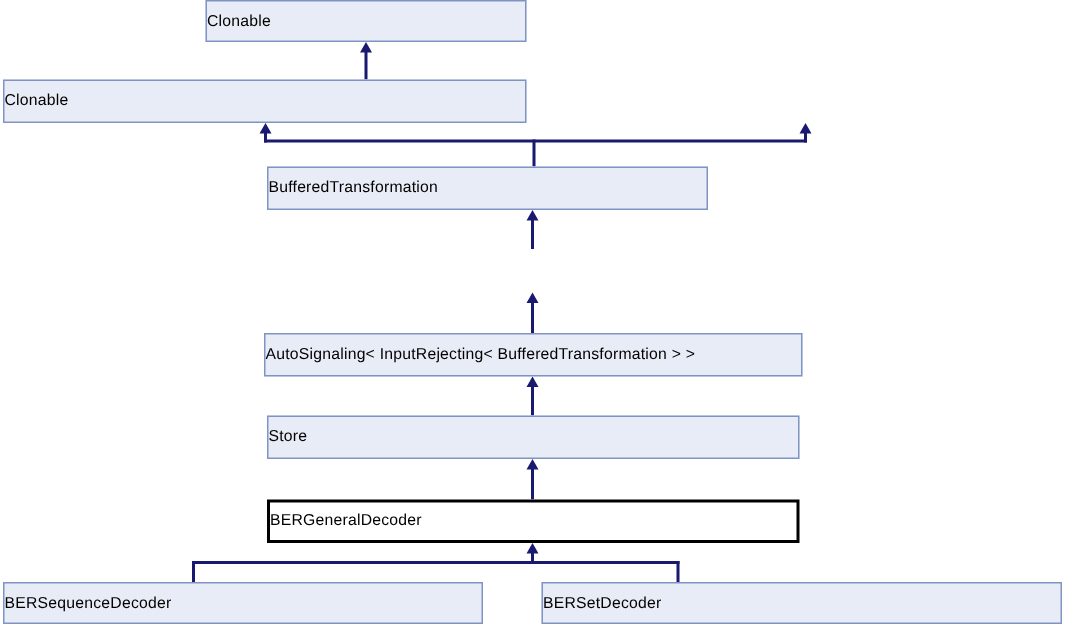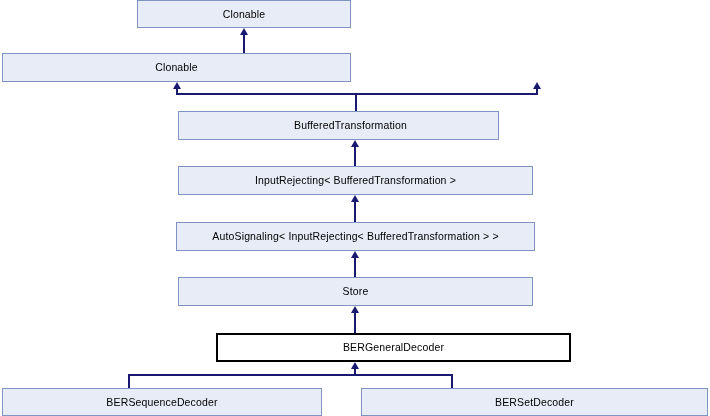--- a/index.html
+++ b/index.html
@@ -17,21 +17,21 @@
     background: #ffffff;
     overflow: hidden;
   }
   .node {
     position: absolute;
     box-sizing: border-box;
     background: #e8ecf6;
     border: 1px solid #8094c4;
     display: flex;
     align-items: center;
-    justify-content: center;
+    justify-content: flex-start;
     font-size: 10.5px;
     line-height: 1;
     color: #000000;
     letter-spacing: 0.15px;
     white-space: nowrap;
     overflow: hidden;
   }
   .node.current {
     background: #ffffff;
     border: 2px solid #000000;
@@ -86,37 +86,34 @@
 
   <div class="node" style="left:137px; top:0px; width:214px; height:28px;">
     <span>Clonable</span>
   </div>
 
   <div class="node" style="left:2px; top:53px; width:349px; height:29px;">
     <span>Clonable</span>
   </div>
 
 
-  <div class="node" style="left:178px; top:111px; width:321px; height:29px;padding-left:24px;">
+  <div class="node" style="left:178px; top:111px; width:294px; height:29px;">
     <span>BufferedTransformation</span>
   </div>
 
-  <div class="node" style="left:178px; top:166px; width:355px; height:29px;">
-    <span>InputRejecting&lt; BufferedTransformation &gt;</span>
-  </div>
 
   <div class="node" style="left:176px; top:222px; width:359px; height:29px;">
     <span>AutoSignaling&lt; InputRejecting&lt; BufferedTransformation &gt; &gt;</span>
   </div>
 
   <div class="node" style="left:178px; top:277px; width:355px; height:29px;">
     <span>Store</span>
   </div>
 
-  <div class="node current" style="left:178px; top:333px; width:355px; height:29px;margin-left:38px;">
+  <div class="node current" style="left:178px; top:333px; width:355px; height:29px;">
     <span>BERGeneralDecoder</span>
   </div>
 
   <div class="node" style="left:2px; top:388px; width:320px; height:28px;">
     <span>BERSequenceDecoder</span>
   </div>
 
   <div class="node" style="left:361px; top:388px; width:347px; height:28px;">
     <span>BERSetDecoder</span>
   </div>

